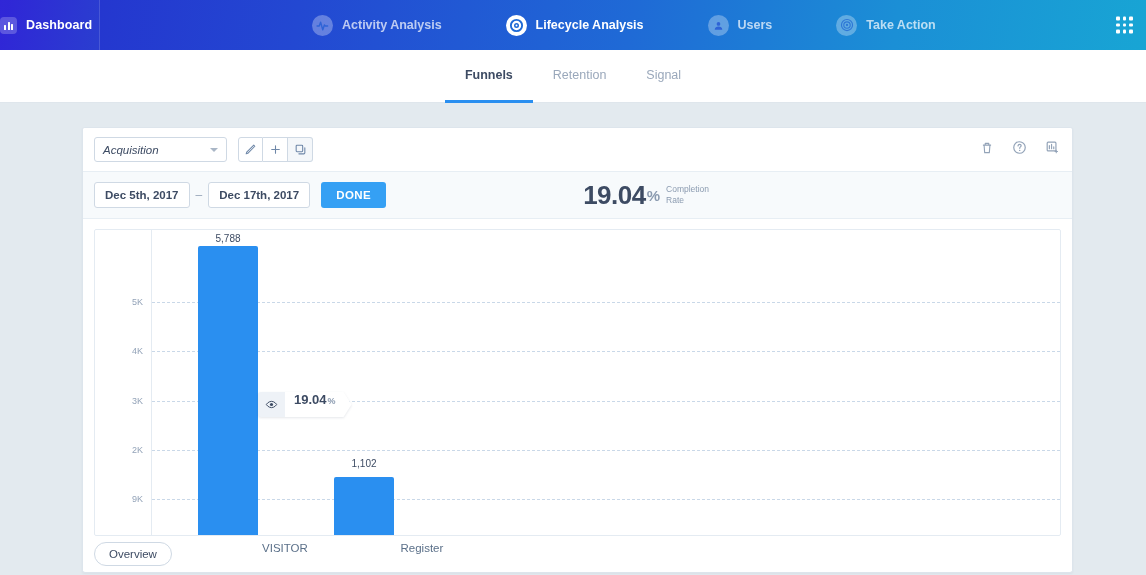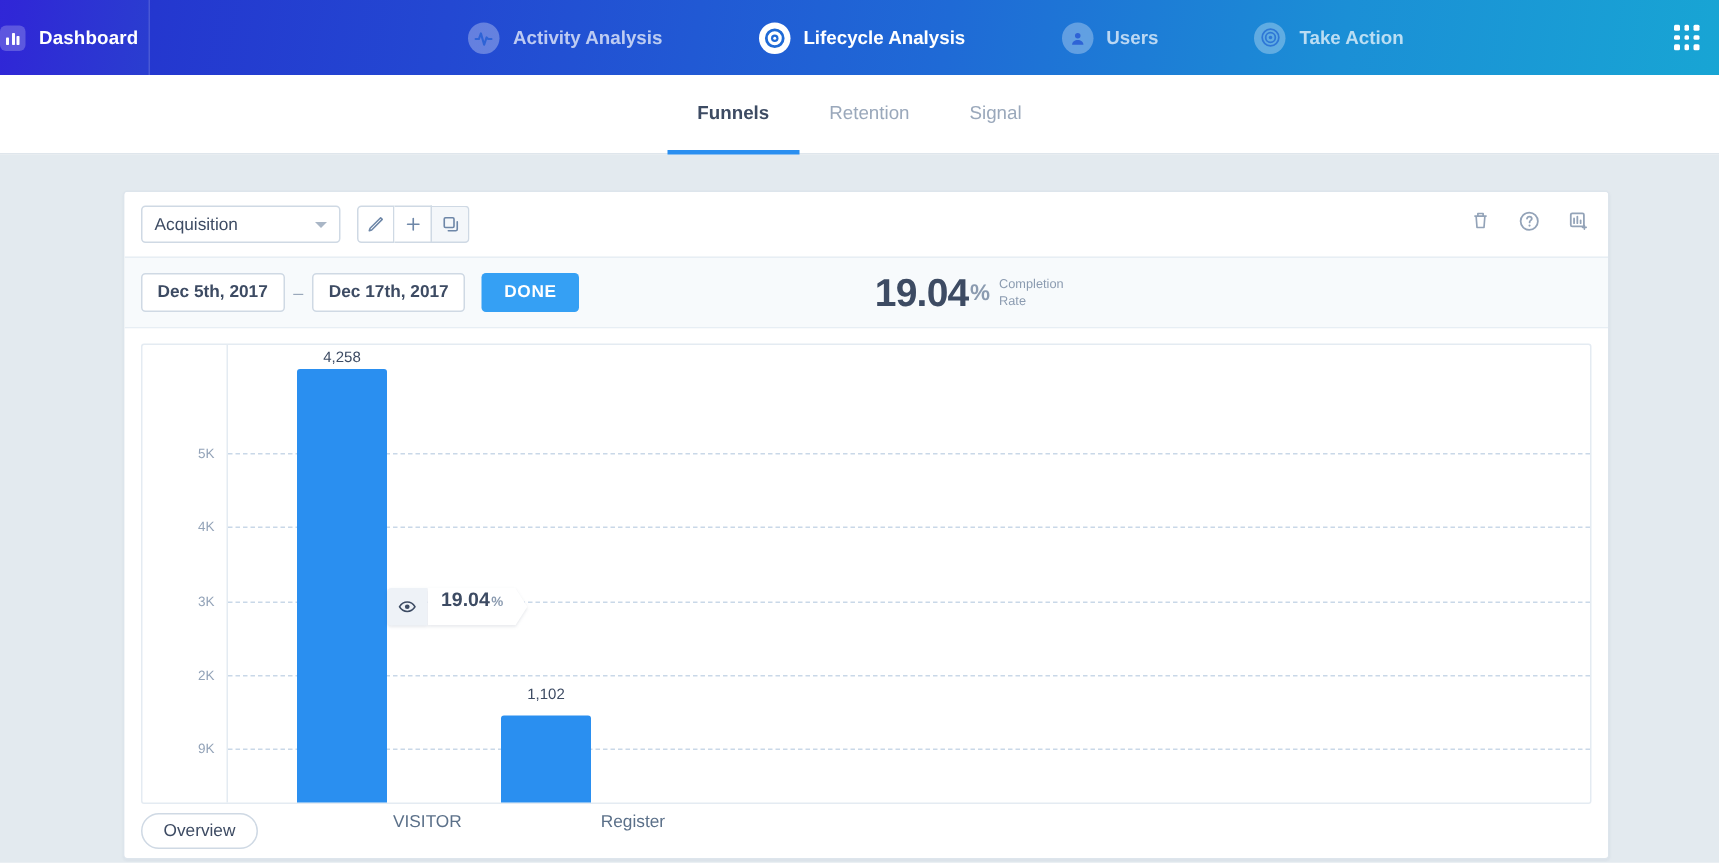--- a/index.html
+++ b/index.html
@@ -71,21 +71,21 @@
     box-shadow: 0 1px 2px rgba(40,60,90,.05);
     height: 446px; overflow: hidden;
   }
   .card-toolbar {
     height: 43px; display: flex; align-items: center;
     padding: 0 12px 0 11px; background: #fff;
   }
   .select {
     width: 133px; height: 25px; border: 1px solid #cfd9e4; border-radius: 3px;
     display: flex; align-items: center; justify-content: space-between;
-    padding: 0 8px; font-size: 11.5px; color: #3d4b63; cursor: pointer; background:#fff;
+    padding: 0 8px; font-size: 11.5px; color: #3d4b63; cursor: pointer; background:#fff;font-style:italic;
   }
   .caret { width: 0; height: 0; border-left: 4px solid transparent; border-right: 4px solid transparent; border-top: 4px solid #a9b6c6; }
   .btngroup { display: flex; margin-left: 11px; }
   .tbtn {
     width: 25px; height: 25px; border: 1px solid #cfd9e4; border-left-width: 0;
     background: #fff; display: flex; align-items: center; justify-content: center; cursor: pointer;
   }
   .tbtn:first-child { border-left-width: 1px; border-radius: 3px 0 0 3px; }
   .tbtn:last-child { border-radius: 0 3px 3px 0; background: #f4f7fa; }
   .tbtn svg { display: block; }
@@ -324,21 +324,21 @@
           <div class="ytick" style="top:269px">9K</div>
         </div>
 
         <div class="plot">
           <div class="gridline" style="top:72px"></div>
           <div class="gridline" style="top:121px"></div>
           <div class="gridline" style="top:171px"></div>
           <div class="gridline" style="top:220px"></div>
           <div class="gridline" style="top:269px"></div>
 
-          <div class="barlabel" style="left:76px; top:3px">4,258</div>
+          <div class="barlabel" style="left:76px; top:3px">5,788</div>
           <div class="bar" style="left:46px; width:60px; height:289px"></div>
 
           <div class="barlabel" style="left:212px; top:228px">1,102</div>
           <div class="bar" style="left:182px; width:60px; height:58px"></div>
 
           <div class="convbadge" style="left:106px; top:162px">
             <span class="conv-eye">
               <svg width="13" height="13" viewBox="0 0 24 24">
                 <path d="M2.5 12S6 6.2 12 6.2 21.5 12 21.5 12 18 17.8 12 17.8 2.5 12 2.5 12z" fill="none" stroke="#3d4b63" stroke-width="1.8"></path>
                 <circle cx="12" cy="12" r="2.9" fill="#3d4b63"></circle>

